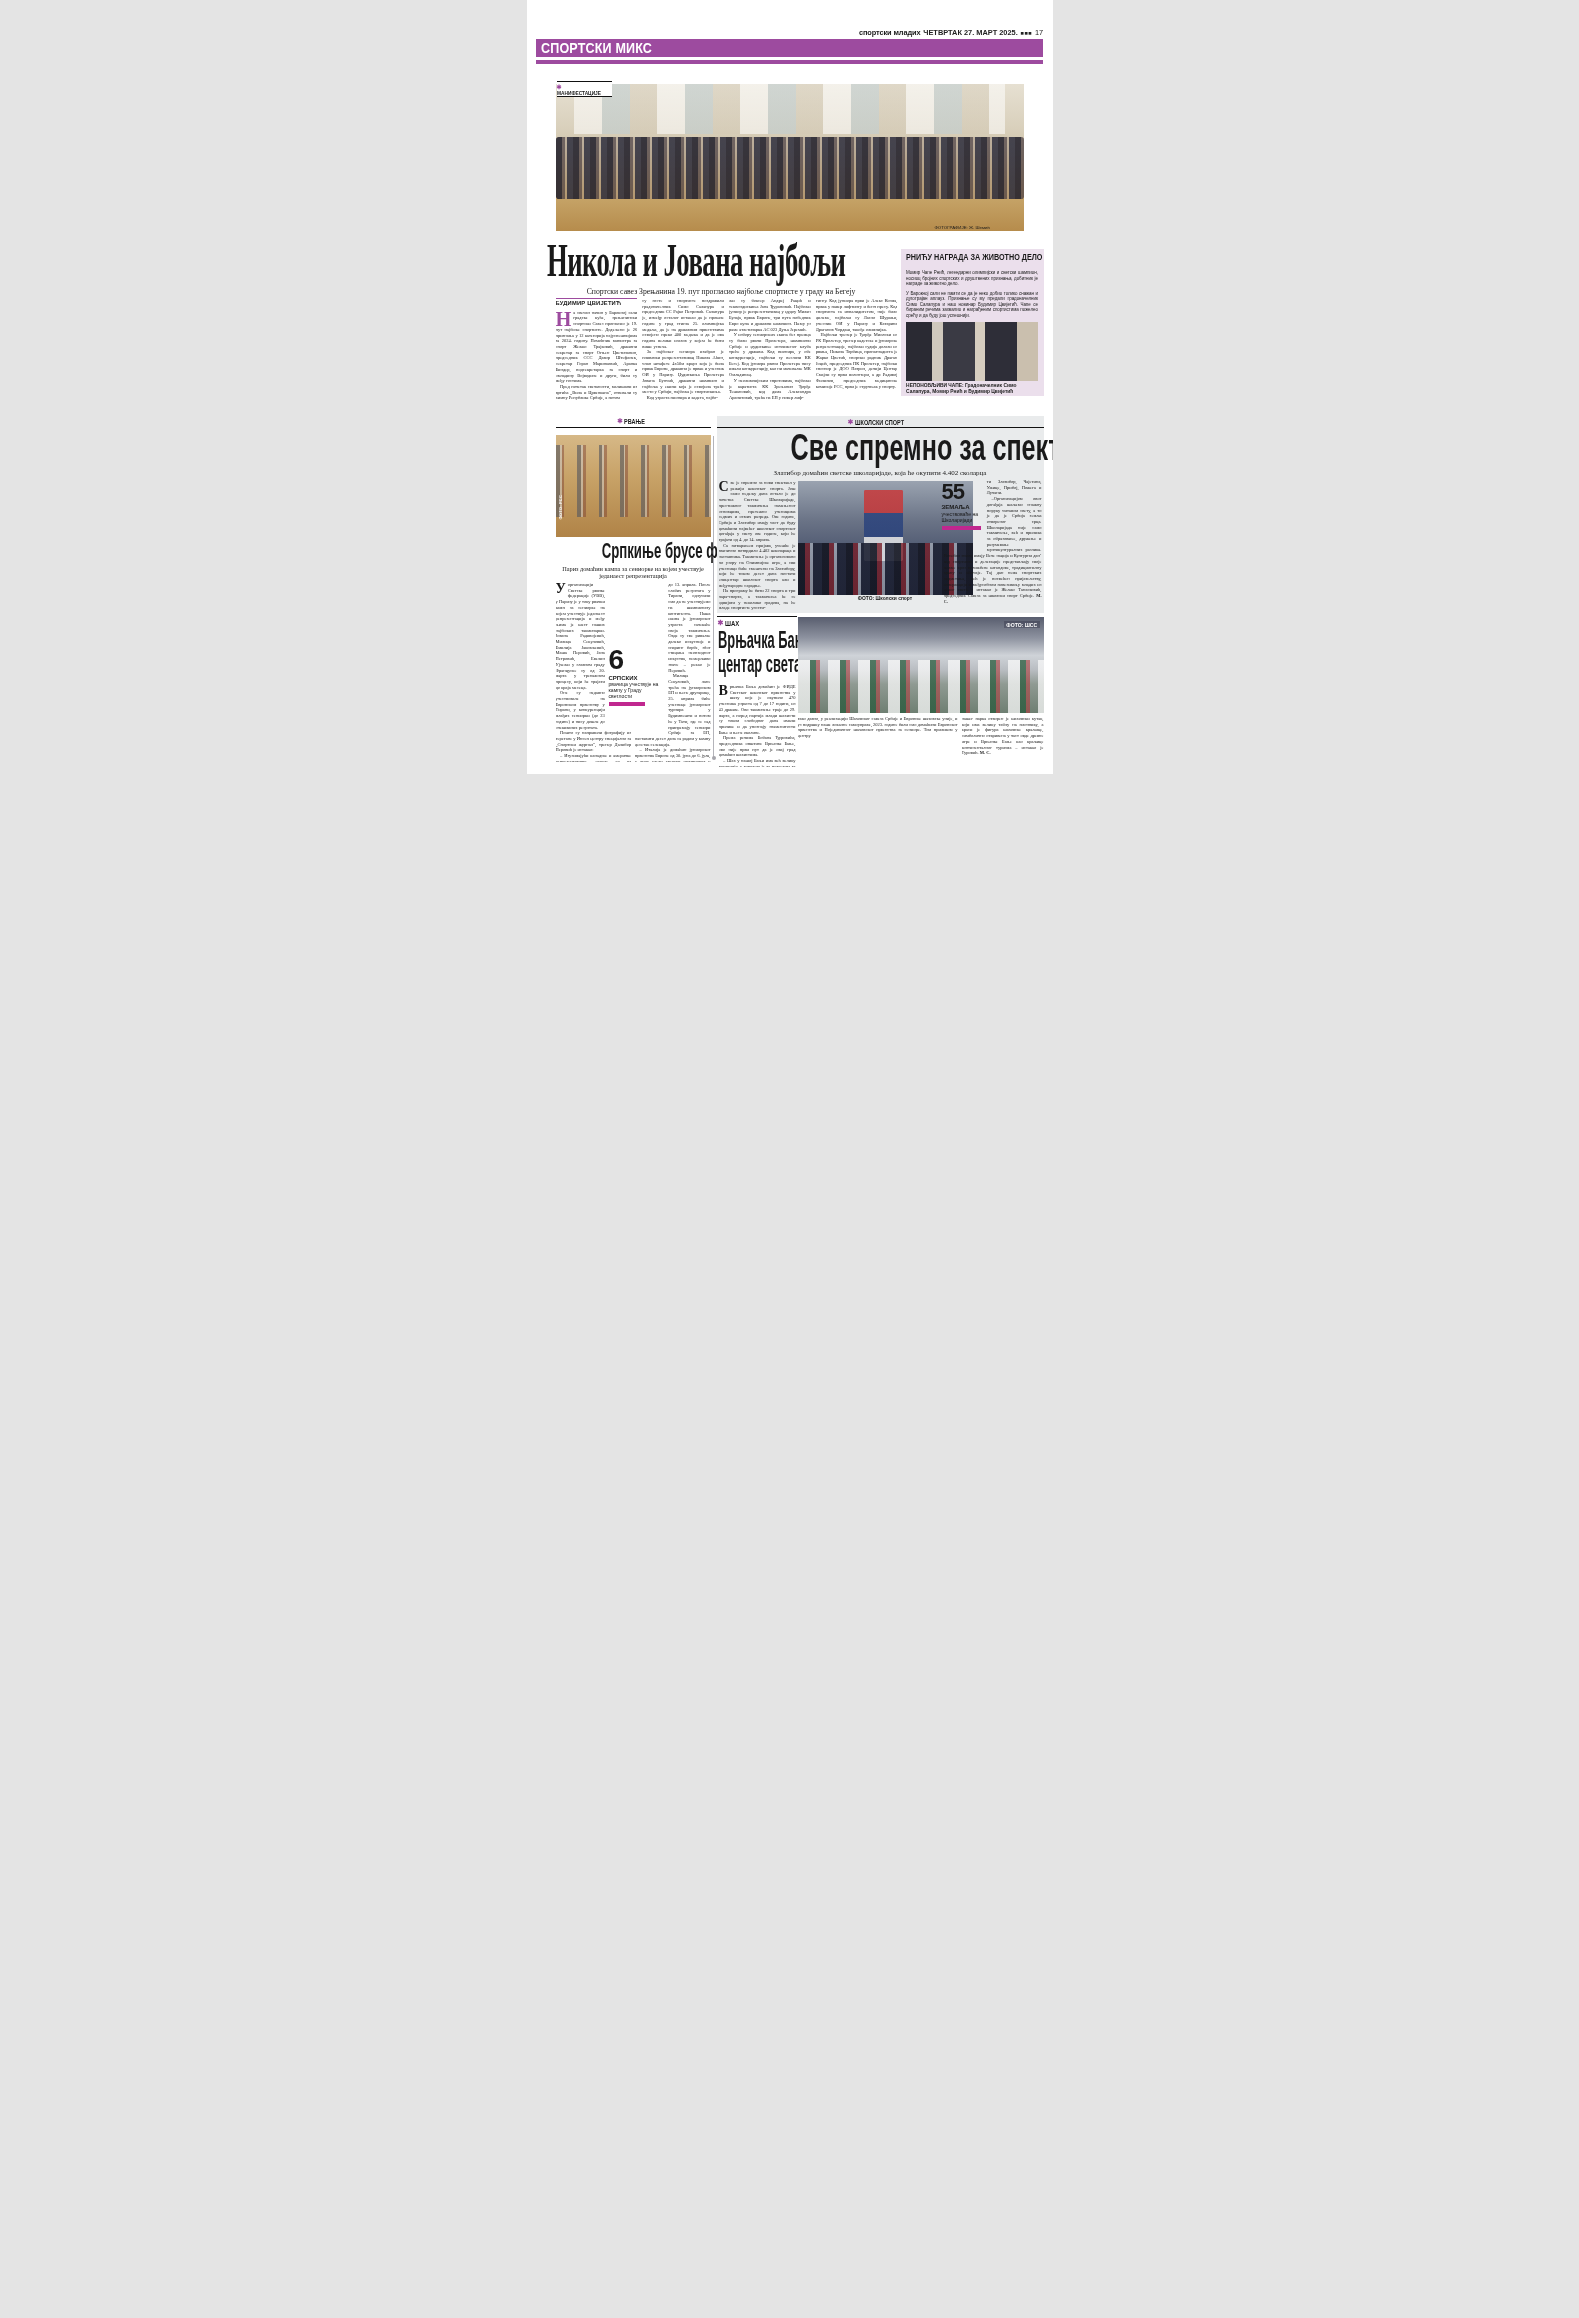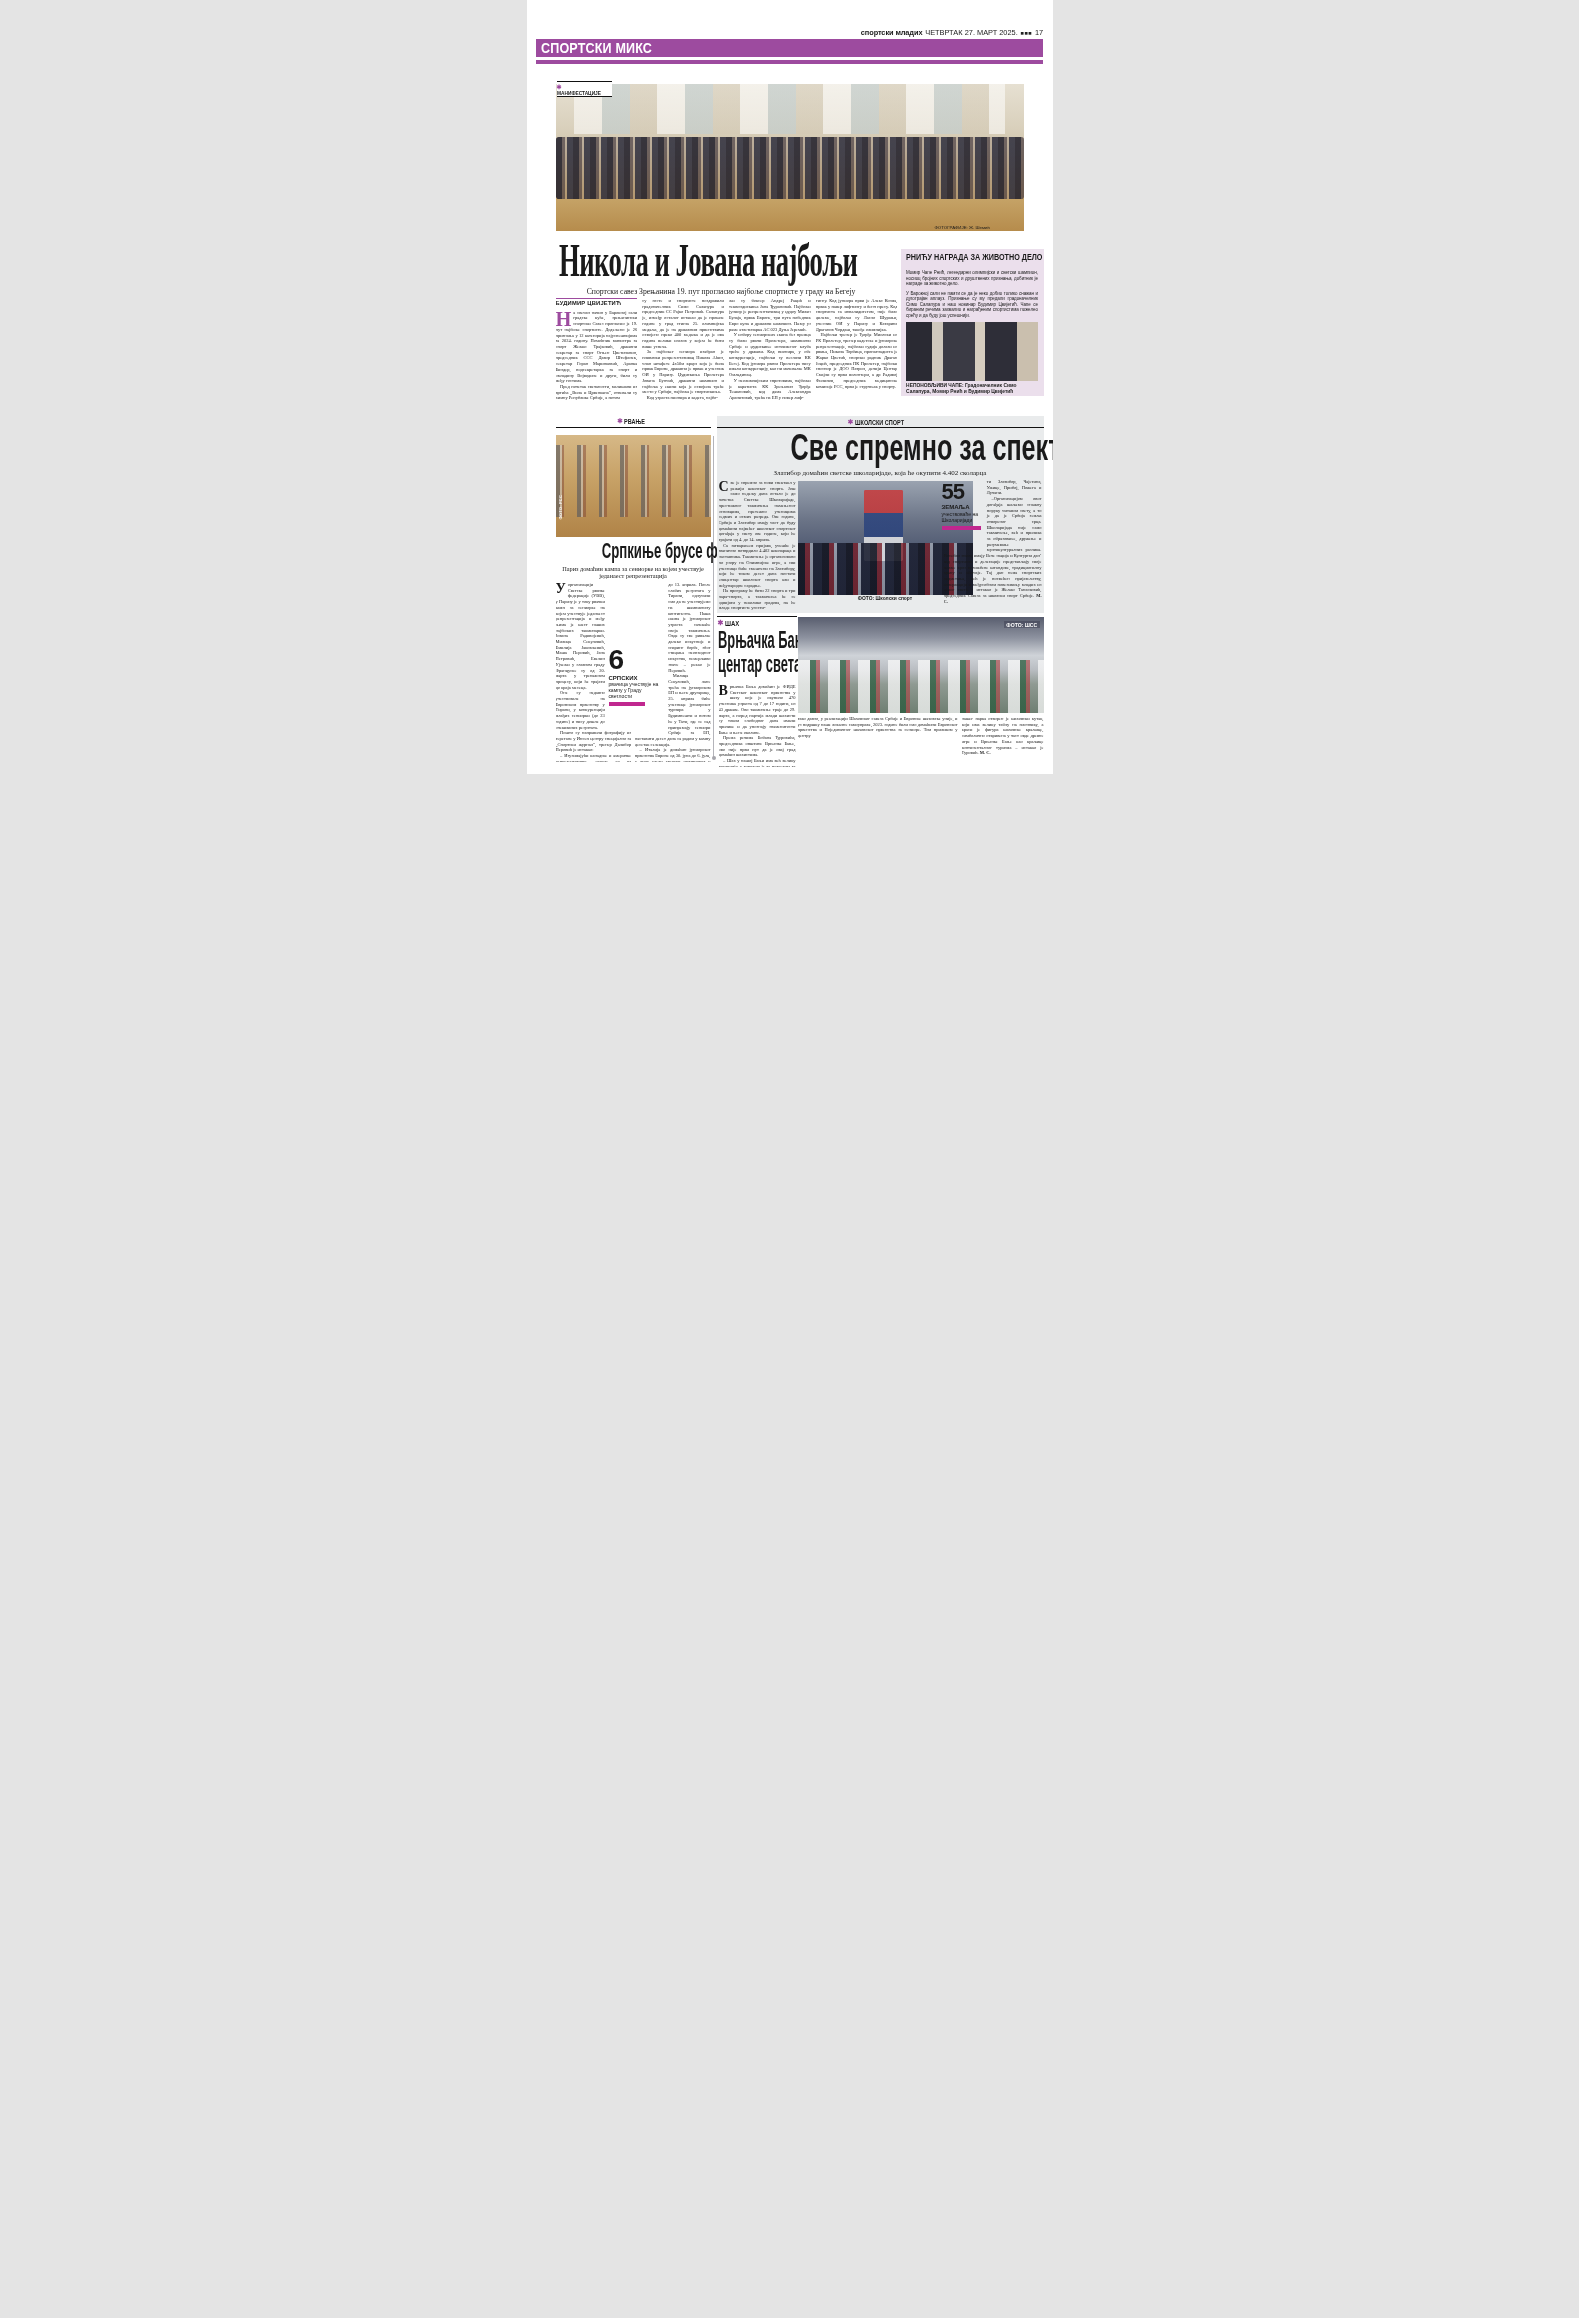--- a/index.html
+++ b/index.html
@@ -5,21 +5,21 @@
   html,body{margin:0;padding:0;background:#e4e4e4;}
   .page{position:relative;width:526px;height:774px;margin:0 auto;background:#fff;overflow:hidden;
         font-family:"Liberation Serif",serif;color:#1a1a1a;}
   .abs{position:absolute;}
   .cond{display:inline-block;transform:scaleX(var(--sx,.75));transform-origin:0 50%;white-space:nowrap;}
   .cond-c{display:inline-block;transform:scaleX(var(--sx,.75));transform-origin:50% 50%;white-space:nowrap;}
   
   .masthead{top:27px;right:9.3px;height:11px;font-family:"Liberation Sans",sans-serif;font-size:7.4px;
             display:flex;align-items:center;gap:2.8px;}
   .masthead .paper{font-weight:800;letter-spacing:-0.1px;}
-  .masthead .date{font-weight:400;color:#222;}
+  .masthead .date{font-weight:700;color:#222;}
   .masthead .squares{color:#222;font-size:5.6px;letter-spacing:0.5px;}
   .masthead .pg{font-weight:400;}
   .banner{left:9.7px;top:39px;width:507px;height:18px;background:#9d4b9f;display:flex;align-items:center;}
   .banner span{color:#fff;font-family:"Liberation Sans",sans-serif;font-weight:800;font-size:15.3px;
                letter-spacing:0.2px;margin-left:4.6px;}
   .banner2{left:9.7px;top:60px;width:507px;height:3.7px;background:#9d4b9f;}
   
   .ph{background:#cbbfa8;overflow:hidden;}
   .ph-main{left:29px;top:84px;width:468px;height:147px;
      background:linear-gradient(180deg,#e6e0d2 0%,#d9d0bc 30%,#cfc3a8 45%,#c9a96e 72%,#b68c4c 100%);}
@@ -27,21 +27,21 @@
      background:repeating-linear-gradient(90deg,rgba(34,32,44,.88) 0 6px,rgba(78,66,70,.75) 6px 8.8px,
      rgba(158,140,128,.45) 8.8px 11px,rgba(44,44,60,.85) 11px 17px);filter:blur(0.2px);border-radius:2.8px;}
   .ph-main .win{position:absolute;left:4%;top:0;width:92%;height:34%;
      background:repeating-linear-gradient(90deg,rgba(255,255,255,.55) 0 28px,rgba(190,205,210,.55) 28px 56px,rgba(210,200,180,.35) 56px 83px);}
   .credit-main{left:408px;top:225px;font-family:"Liberation Sans",sans-serif;font-size:4.4px;color:#1a1a1a;}
   .kickbox{left:30px;top:81px;width:55px;height:14.4px;background:#fff;border-top:1.4px solid #111;
      border-bottom:1.4px solid #111;display:flex;align-items:center;justify-content:center;}
   .kick{font-family:"Liberation Sans",sans-serif;font-weight:800;font-size:6px;letter-spacing:0;}
   .ast{color:#9d4b9f;font-weight:900;margin-right:1.4px;}
   
-  .hl-main{left:32px;top:239px;width:343px;height:44px;font-weight:700;font-size:46px;line-height:43px;
+  .hl-main{left:20px;top:239px;width:343px;height:44px;font-weight:700;font-size:46px;line-height:43px;
            letter-spacing:-0.9px;}
   .sub-main{left:32px;top:287px;width:325px;text-align:center;font-size:7.7px;}
   
   .pink{left:374px;top:249px;width:143px;height:147px;background:#ebdfec;padding:4.2px 5.6px;box-sizing:border-box;}
   .pink h3{margin:0;font-family:"Liberation Sans",sans-serif;font-weight:800;font-size:8.8px;line-height:9.7px;}
   .pink .ptxt{margin-top:2.8px;font-family:"Liberation Sans",sans-serif;font-size:4.5px;line-height:5.4px;
       letter-spacing:-0.05px;text-align:justify;height:55px;overflow:hidden;}
   .ph-rnic{width:132px;height:59px;margin-top:1.4px;
      background:linear-gradient(90deg,#2a2a33 0 20%,#cfc8bd 20% 28%,#3a3a44 28% 52%,#d6cdbf 52% 60%,#2e2e38 60% 84%,#cabfae 84%);}
   .pink .cap{margin-top:2.3px;font-family:"Liberation Sans",sans-serif;font-weight:700;font-size:4.9px;line-height:5.8px;}

